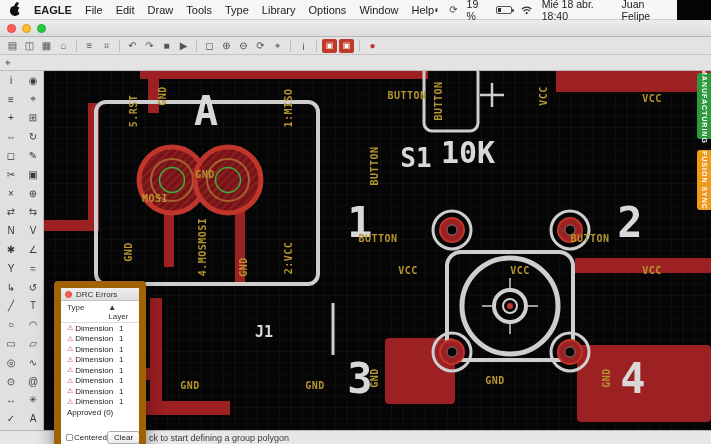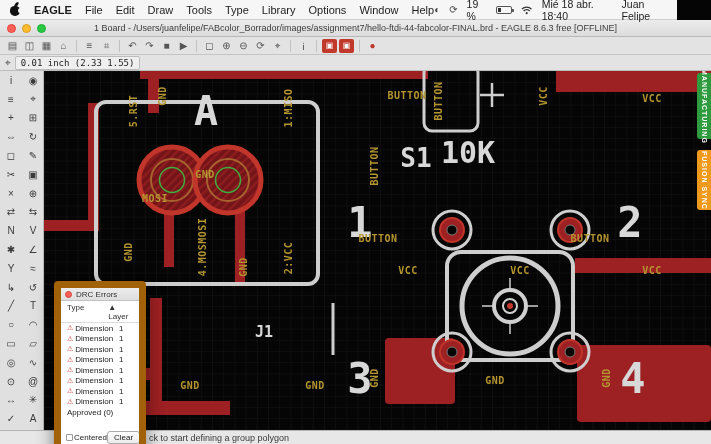--- a/index.html
+++ b/index.html
@@ -139,21 +139,20 @@
       <span>Juan Felipe</span>
     </div>
   </div>
 
   <div class="titlebar">
     <div class="lights">
       <span class="light r"></span>
       <span class="light y"></span>
       <span class="light g"></span>
     </div>
-    <div class="wtitle">1 Board - /Users/juanfelipe/FABcolor_Borrador/images/assignment7/hello-ftdi-44-fabcolor-FINAL.brd - EAGLE 8.6.3 free [OFFLINE]</div>
   </div>
 
   <div class="toolbar">
     <span class="tbtn">▤</span>
     <span class="tbtn">◫</span>
     <span class="tbtn">▦</span>
     <span class="tbtn">⌂</span>
     <span class="tsep"></span>
     <span class="tbtn">≡</span>
     <span class="tbtn">⌗</span>
@@ -172,21 +171,20 @@
     <span class="tbtn">ℹ</span>
     <span class="tsep"></span>
     <span class="tbtn red">▣</span>
     <span class="tbtn red">▣</span>
     <span class="tsep"></span>
     <span class="tbtn red-dot">●</span>
   </div>
 
   <div class="coordbar">
     <span class="cicon">⌖</span>
-    <span class="coords">0.01 inch (2.33 1.55)</span>
   </div>
 
   <div class="palette">
     <div class="tool">i</div>
     <div class="tool">◉</div>
     <div class="tool">≡</div>
     <div class="tool">⌖</div>
     <div class="tool">+</div>
     <div class="tool">⊞</div>
     <div class="tool">⇔</div>

